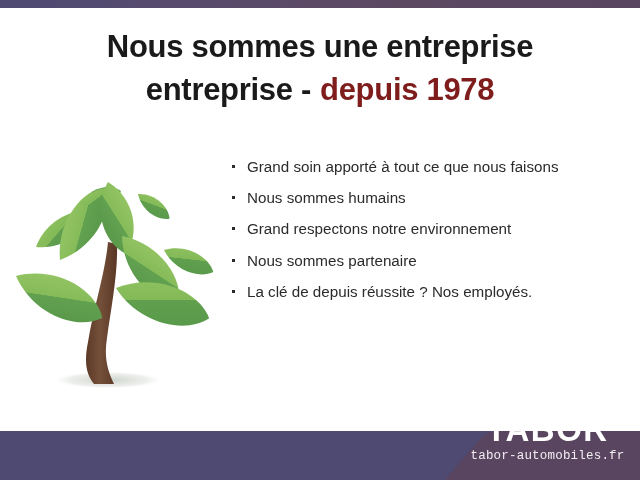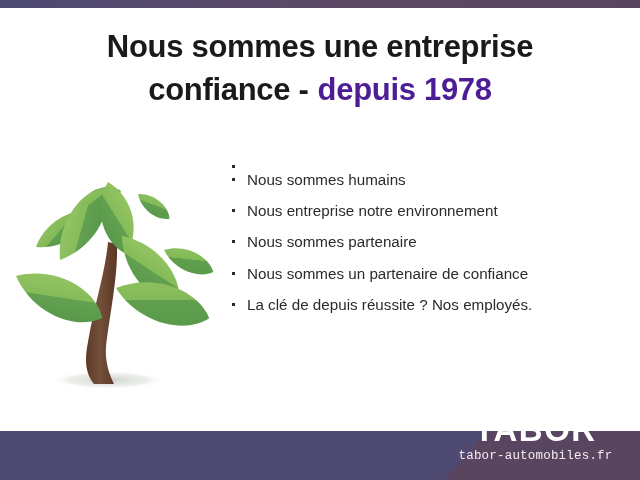--- a/index.html
+++ b/index.html
@@ -45,21 +45,21 @@
     line-height: 1.38;
     letter-spacing: -0.3px;
     color: #1a1a1a;
     font-family: "Liberation Sans", sans-serif;
   }
   .headline .hl-line {
     display: block;
     white-space: nowrap;
   }
   .headline .hl-accent {
-    color: #4c1d95;
+    color: #7f1d1d;
   }
   .headline .hl-gap {
     display: inline-block;
     width: 9px;
   }
 
   
   .bullets {
     position: absolute;
     top: 150px;
@@ -113,21 +113,21 @@
   }
   .footer-panel {
     position: absolute;
     left: 0;
     top: -26px;
     width: 640px;
     height: 75px;
   }
   .footer-logo {
     position: absolute;
-    left: 443px;
+    left: 455px;
     top: -18px;
     width: 185px;
     text-align: center;
     color: #ffffff;
   }
   .logo-word {
     font-size: 33px;
     font-weight: bold;
     letter-spacing: 1.5px;
     line-height: 1;
@@ -145,21 +145,21 @@
 </head>
 <body>
 
 <div class="top-strip"></div>
 
 <div class="slide">
 
   <div class="headline">
     <span class="hl-line">Nous sommes une entreprise</span>
     <span class="hl-line">
-      <span>confiance -</span><span class="hl-gap"></span><span class="hl-accent">depuis 1978</span>
+      <span>entreprise -</span><span class="hl-gap"></span><span class="hl-accent">depuis 1978</span>
     </span>
   </div>
 
   <div class="tree-art">
     <svg viewBox="0 0 214 244" width="214" height="244" aria-hidden="true">
       <defs>
         <linearGradient id="leafGradA" x1="0%" y1="0%" x2="85%" y2="100%">
           <stop offset="0%" stop-color="#93c463"></stop>
           <stop offset="48%" stop-color="#83b957"></stop>
           <stop offset="49%" stop-color="#5f9f4e"></stop>
@@ -221,36 +221,33 @@
 
       <g transform="translate(108,132) rotate(18)">
         <path d="M0 0 C 32 -27, 80 -23, 98 0 C 80 23, 32 27, 0 0 Z" fill="url(#leafGradA)"></path>
       </g>
     </svg>
   </div>
 
   <ul class="bullets">
     <li>
       <span class="dot"></span>
+      <span>Grand soin apporté à tout ce que nous faisons</span>
     </li>
     <li>
       <span class="dot"></span>
       <span>Nous sommes humains</span>
     </li>
     <li>
       <span class="dot"></span>
-      <span>Nous entreprise notre environnement</span>
+      <span>Grand respectons notre environnement</span>
     </li>
     <li>
       <span class="dot"></span>
       <span>Nous sommes partenaire</span>
-    </li>
-    <li>
-      <span class="dot"></span>
-      <span>Nous sommes un partenaire de confiance</span>
     </li>
     <li>
       <span class="dot"></span>
       <span>La clé de depuis réussite ? Nos employés.</span>
     </li>
   </ul>
 
   <div class="footer">
     <div class="footer-base"></div>
 

